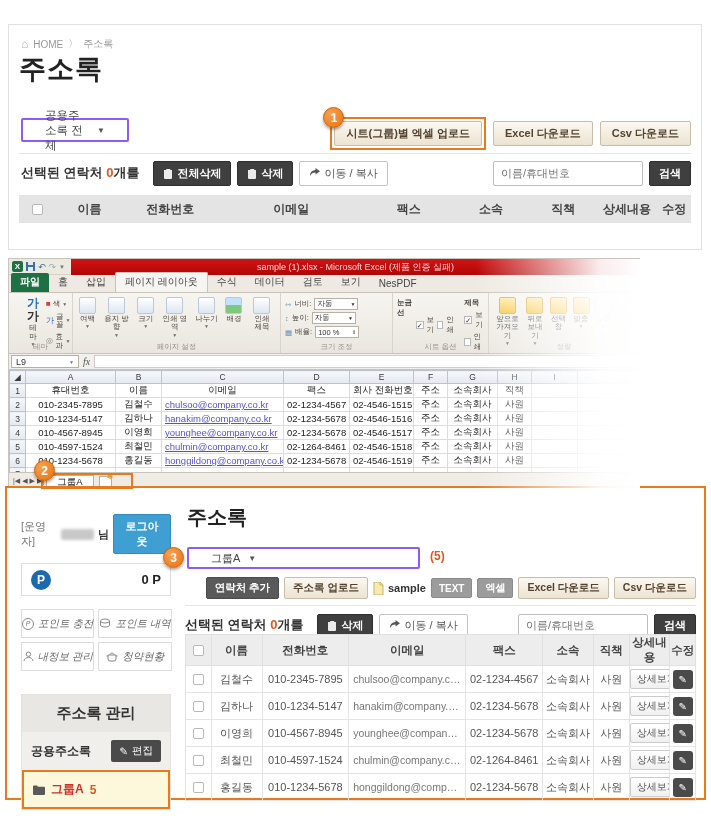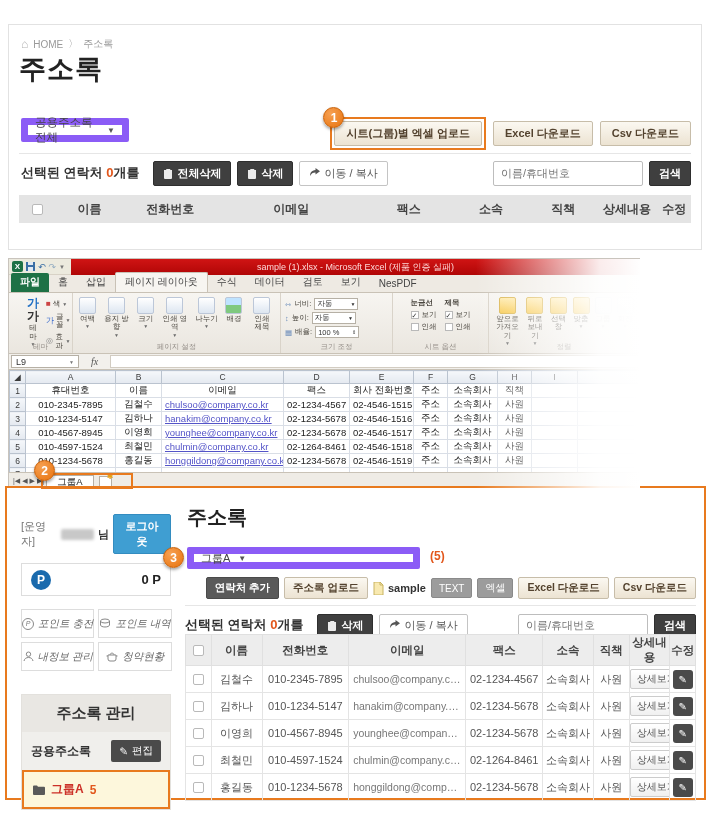--- a/index.html
+++ b/index.html
@@ -19,21 +19,21 @@
   }
   .btn-dark {
     display:inline-flex; align-items:center; gap:4px; justify-content:center;
     background:#3f3f3f; border:1px solid #2e2e2e; border-radius:2px;
     color:#fff; font-size:11px; font-weight:bold; padding:5px 9px; height:25px;
     white-space:nowrap; cursor:pointer;
   }
   .btn-gray {
     display:inline-flex; align-items:center; justify-content:center;
     background:#9c9c9c; border:1px solid #8a8a8a; border-radius:2px;
-    color:#fff; font-size:10px; font-weight:normal; padding:3px 7px; height:20px;
+    color:#fff; font-size:10px; font-weight:bold; padding:3px 7px; height:20px;
     white-space:nowrap; cursor:pointer;
   }
   .btn-outline {
     display:inline-flex; align-items:center; gap:4px; justify-content:center;
     background:#fff; border:1px solid #c4c4c4; border-radius:2px;
     color:#555; font-size:11px; padding:5px 9px; height:25px; white-space:nowrap; cursor:pointer;
   }
   .txt-input {
     border:1px solid #bdbdbd; border-radius:2px; height:25px; padding:0 7px;
     font-size:11px; color:#444; font-family:inherit;
@@ -54,22 +54,22 @@
   .dd-arrow { font-size:8px; color:#555; }
   svg { display:block; }
 
   
   #top-box { left:8px; top:24px; width:694px; height:226px; border:1px solid #e2e2e2; background:#fff; }
   .crumb { position:absolute; left:12px; top:12px; font-size:10px; color:#999; display:flex; gap:5px; align-items:center;}
   .crumb .home-glyph { font-size:12px; color:#b5b5b5; }
   #top-title { position:absolute; left:10px; top:26px; font-size:27px; font-weight:bold; color:#222; letter-spacing:1px;}
   .select-box {
     display:flex; align-items:center; justify-content:flex-start; gap:8px;
-    background:#fff; border:7px solid #8b5cf6; border-radius:2px;
-    font-size:11.5px; color:#444; padding:0 7px; height:24px; cursor:pointer;
+    background:#fff; border:2px solid #8b5cf6; border-radius:2px;
+    font-size:11.5px; color:#444; padding:0 22px; height:24px; cursor:pointer;
   }
   #top-filter { position:absolute; left:12px; top:93px; width:108px; }
   #top-btnrow { position:absolute; right:10px; top:92px; display:flex; align-items:center; gap:7px; }
   .hl-wrap { position:relative; border:2px solid #e87a1e; padding:2px; }
   .hl-wrap .num-badge { left:-9px; top:-12px; }
   #top-divider { position:absolute; left:10px; right:10px; top:128px; border-top:1px solid #e6e6e6; }
   #top-toolbar { position:absolute; left:12px; right:10px; top:135px; height:26px; display:flex; align-items:center; gap:6px;}
   .sel-label { font-size:13px; font-weight:bold; color:#333; margin-right:8px; white-space:nowrap;}
   #top-table-head { position:absolute; left:10px; right:10px; top:170px; }
   .head-table { width:100%; border-collapse:collapse; table-layout:fixed; }
@@ -94,21 +94,21 @@
   .rgroup { position:relative; border-right:1px solid #d9d3c9; padding:3px 4px 11px; display:flex; flex-direction:column;}
   .rgroup .glabel { position:absolute; bottom:1px; left:0; right:0; text-align:center; font-size:7.5px; color:#96908a; white-space:nowrap;}
   .ric { width:17px; height:17px; border:1px solid #bcc7d8; border-radius:2px; background:linear-gradient(#ffffff,#dde6f1); margin:0 auto;}
   .ric.yellow { background:linear-gradient(#ffe9a8,#f7c748); border-color:#d9b34a; }
   .ric.img { background:linear-gradient(#bfe3ff 50%, #7fc97f 50%); }
   .ritem { display:flex; flex-direction:column; align-items:center; gap:1px; font-size:7.5px; color:#4a463f; text-align:center; line-height:1.1; padding:1px 2px; cursor:pointer;}
   .ritem .arr { font-size:5px; color:#6b6b6b; }
   .disabled { opacity:.4; }
   .mini-val { display:flex; align-items:center; justify-content:space-between; width:44px; height:12px;
     background:#fff; border:1px solid #b6b0a5; font-size:7.5px; padding:0 2px; color:#333;}
-  #xl-fbar { height:16px; background:#f2f0ec; border-bottom:1px solid #c9c2b6; display:flex; align-items:center; gap:12px; padding-left:2px;}
+  #xl-fbar { height:16px; background:#f2f0ec; border-bottom:1px solid #c9c2b6; display:flex; align-items:center; gap:4px; padding-left:2px;}
   #xl-namebox { width:68px; height:13px; background:#fff; border:1px solid #b6b0a5; font-size:9px; padding:0 4px; color:#333; display:flex; justify-content:space-between; align-items:center;}
   .fx { font-family:"Liberation Serif",serif; font-style:italic; font-size:10px; color:#555; }
   #xl-fbar .ffield { flex:1; height:13px; background:#fff; border:1px solid #d2ccc2; border-right:none;}
   #xl-grid { background:#fff; }
   .grid-table { border-collapse:collapse; table-layout:fixed; width:632px; font-size:9.5px; }
   .grid-table td { border:1px solid #d9dee6; height:12.8px; padding:0 3px; white-space:nowrap; overflow:hidden; color:#222; text-align:center;}
   .grid-table td.left { text-align:left; }
   .grid-table .hdr { background:linear-gradient(#f5f7fa,#e4e9f0); border-color:#bac3cf; color:#3a3a3a; font-size:8.5px; height:13px; text-align:center;}
   .grid-table a.xlink { color:#5454c8; text-decoration:underline; }
   #xl-sheetbar { position:absolute; left:0; right:0; bottom:0; height:17px; background:#efece6; border-top:1px solid #c9c2b6;
@@ -375,21 +375,21 @@
               <span>100 %</span>
               <span class="arr" style="font-size:5px">⇕</span>
             </span>
         </div>
       </div>
       <span class="glabel">크기 조정</span>
     </div>
 
     <div class="rgroup" style="width:96px">
       <div style="display:flex;gap:8px;padding-top:2px;justify-content:center;">
-        <div style="display:flex;flex-direction:column;gap:2px;font-size:7.5px;color:#4a463f">
+        <div style="display:flex;gap:2px;font-size:7.5px;color:#4a463f">
           <span style="font-weight:bold">눈금선</span>
           <span class="flex" style="gap:3px">
               <span class="cb" style="width:8px;height:8px;border-radius:0;color:#333;font-size:7px;line-height:7px;text-align:center">✓</span>
               <span>보기</span>
             </span>
           <span class="flex" style="gap:3px">
               <span class="cb" style="width:8px;height:8px;border-radius:0"></span>
               <span>인쇄</span>
             </span>
         </div>

